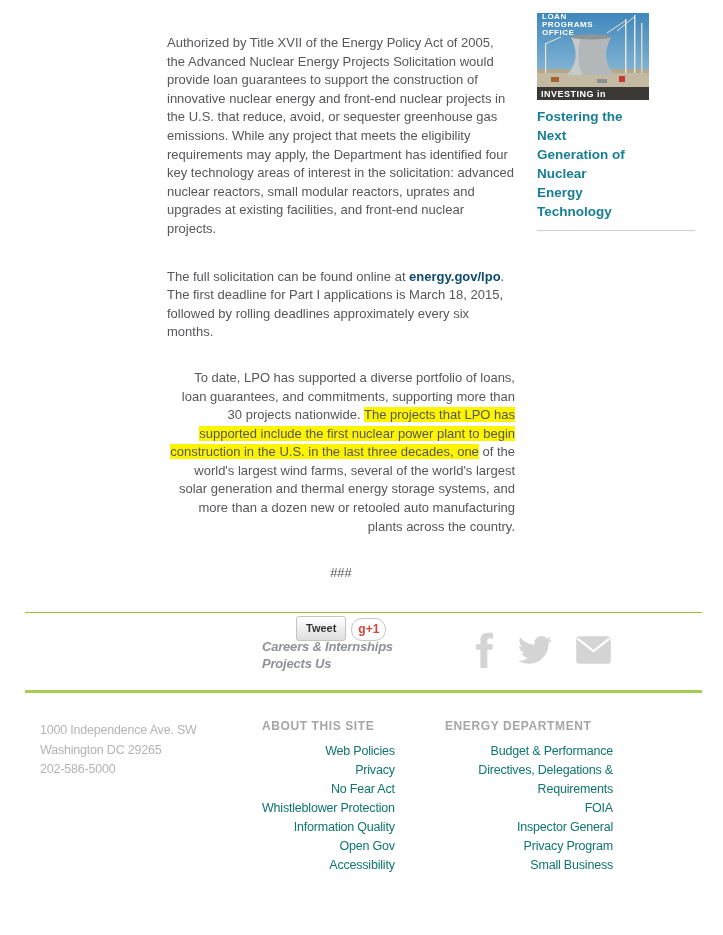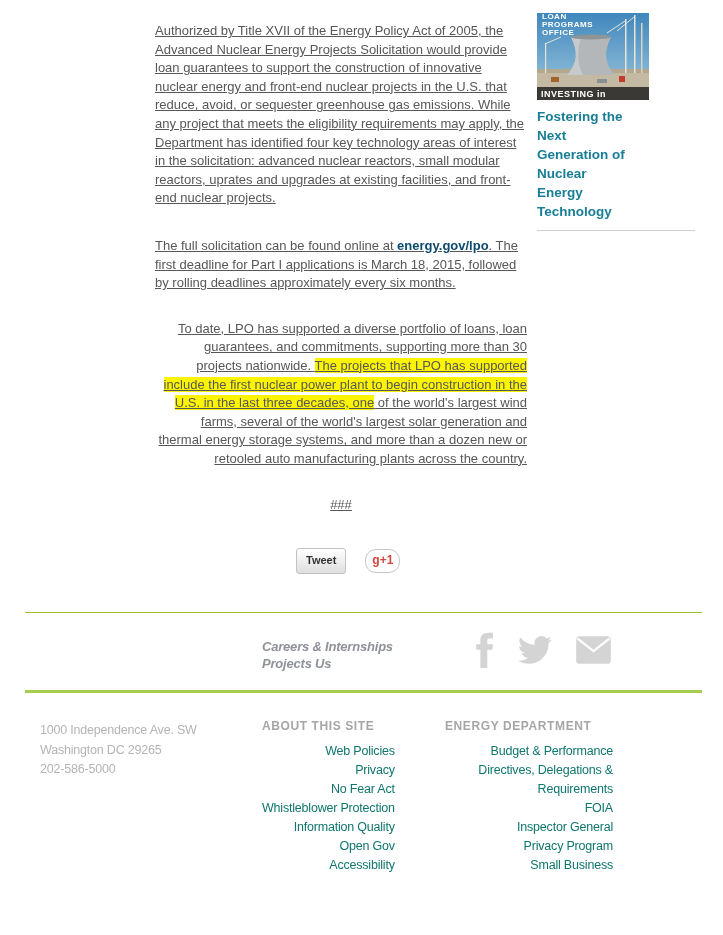--- a/index.html
+++ b/index.html
@@ -6,28 +6,28 @@
   .page {
     position:relative; width:723px; height:935px; background:#ffffff;
     font-family:"Liberation Sans", sans-serif; overflow:hidden;
   }
 
   
   .main-col {
     position:absolute; left:155px; top:22px; width:372px;
     font-size:13px; line-height:18.6px; color:#57575a;
   }
-  .main-col p { margin:0;text-decoration:underline; }
+  .main-col p { margin:12px; }
   .para2 { margin-top:29px !important; }
   .para3 { margin-top:27px !important;text-align:right; }
   .inline-link { color:#0c4a6e; font-weight:bold; text-decoration:none; cursor:pointer; }
   mark.hl { background:#fdf500; color:#57575a; padding:0; }
   .end-marker { margin-top:28px !important; text-align:center; color:#57575a; }
 
-  .share-row { margin-top:33px; margin-left:93px; display:flex; align-items:center; gap:19px;padding-left:48px; }
+  .share-row { margin-top:33px; margin-left:93px; display:flex; align-items:flex-end; gap:5px;padding-left:48px; }
   .tweet-btn {
     display:inline-block; border:1px solid #c3c3c3; border-radius:3px;
     background:linear-gradient(#ffffff,#dedede);
     font-size:11px; font-weight:bold; color:#333; padding:2px 9px 3px 9px; cursor:pointer;
   }
   .gplus-btn {
     display:inline-block; border:1px solid #c6c6c6; border-radius:11px; background:#fff;
     font-size:12px; font-weight:bold; color:#d0453c; padding:1px 6px 2px 6px; cursor:pointer;
   }
 

